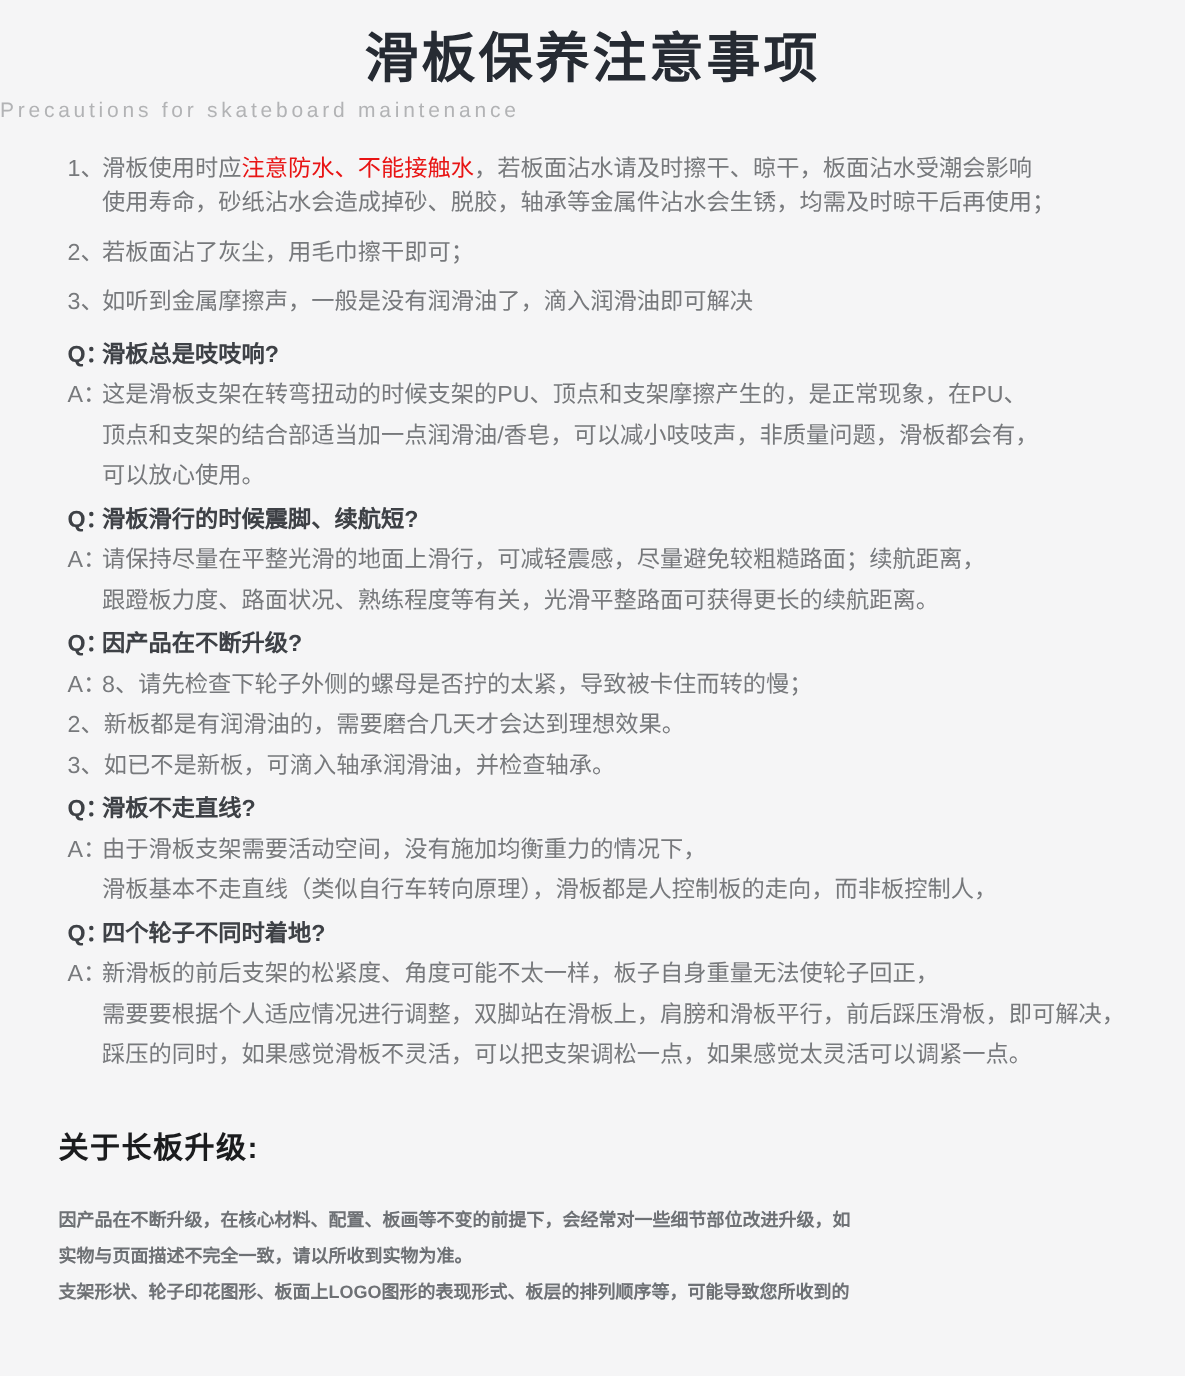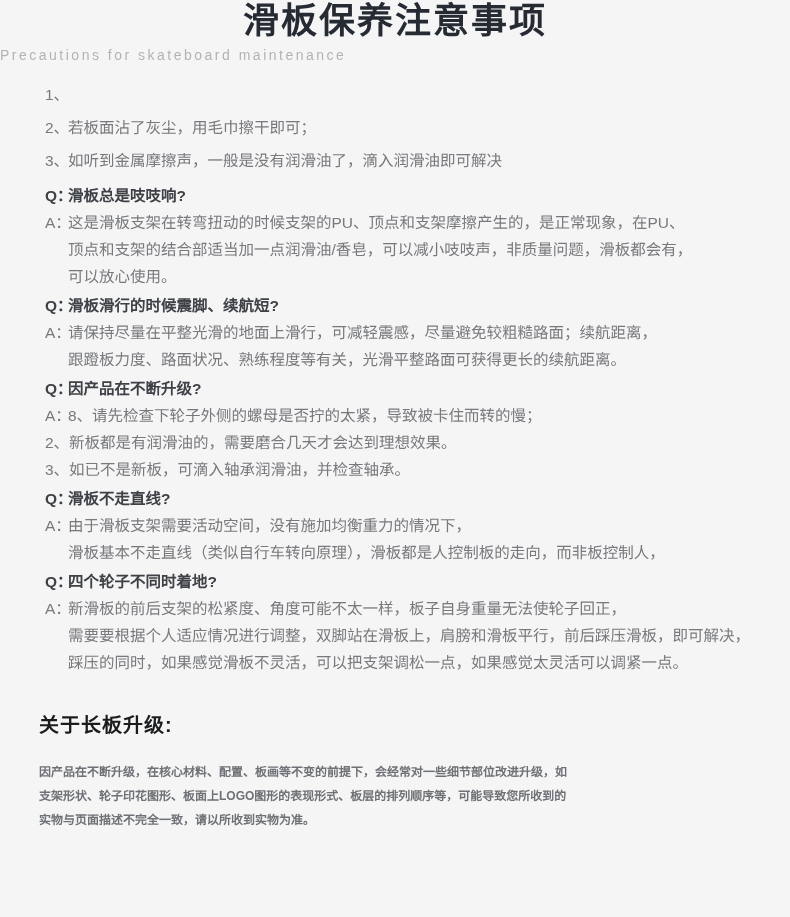--- a/index.html
+++ b/index.html
@@ -1,21 +1,21 @@
 <!DOCTYPE html>
 <html lang="zh-CN" style="--red: #e81414; --bg: #f5f5f6;"><head>
 <meta charset="utf-8">
 <style>
   * { margin: 0; padding: 0; box-sizing: border-box; }
   html, body { background: #f5f5f6; }
   body {
     width: 790px; height: 917px; overflow: hidden;
     font-family: "Liberation Sans", sans-serif;
   }
-  .page { width: 790px; height: 716px; padding-top: 0; background: var(--bg, #f5f5f6); }
+  .page { width: 790px; height: 716px; padding-top: 18px; background: var(--bg, #f5f5f6); }
 
   
   .title {
     text-align: center; font-size: 36px; font-weight: 700;
     color: #262b33; letter-spacing: 2px; line-height: 42px;
   }
   .subtitle {
     text-align: left; font-size: 14px; color: #b2b3b5;
     letter-spacing: 2.5px; margin-top: 4px; line-height: 18px;
   }
@@ -47,20 +47,24 @@
 <div class="page">
 
   <header>
     <h1 class="title">滑板保养注意事项</h1>
     <div class="subtitle">Precautions for skateboard maintenance</div>
   </header>
 
   <section class="precautions" id="precautions">
       <div class="p-item">
         <span class="label">1、</span>
+        <div class="content">
+          <div class="line"><span>滑板使用时应</span><span class="red">注意防水、不能接触水</span><span>，若板面沾水请及时擦干、晾干，板面沾水受潮会影响</span></div>
+          <div class="line"><span>使用寿命，砂纸沾水会造成掉砂、脱胶，轴承等金属件沾水会生锈，均需及时晾干后再使用；</span></div>
+        </div>
       </div>
       <div class="p-item">
         <span class="label">2、</span>
         <div class="content">
           <div class="line"><span>若板面沾了灰尘，用毛巾擦干即可；</span></div>
         </div>
       </div>
       <div class="p-item">
         <span class="label">3、</span>
         <div class="content">
@@ -152,18 +156,18 @@
           <span class="label"></span>
           <span class="atext">踩压的同时，如果感觉滑板不灵活，可以把支架调松一点，如果感觉太灵活可以调紧一点。</span>
         </div>
       </div>
     </section>
 
   <section class="upgrade">
     <h2 class="upgrade-heading">关于长板升级:</h2>
     <div class="u-lines" id="upgrade-lines">
         <div class="u-line">因产品在不断升级，在核心材料、配置、板画等不变的前提下，会经常对一些细节部位改进升级，如</div>
+        <div class="u-line">实物与页面描述不完全一致，请以所收到实物为准。</div>
         <div class="u-line">支架形状、轮子印花图形、板面上LOGO图形的表现形式、板层的排列顺序等，可能导致您所收到的</div>
-        <div class="u-line">实物与页面描述不完全一致，请以所收到实物为准。</div>
       </div>
   </section>
 
 </div>
 
 </body></html>

